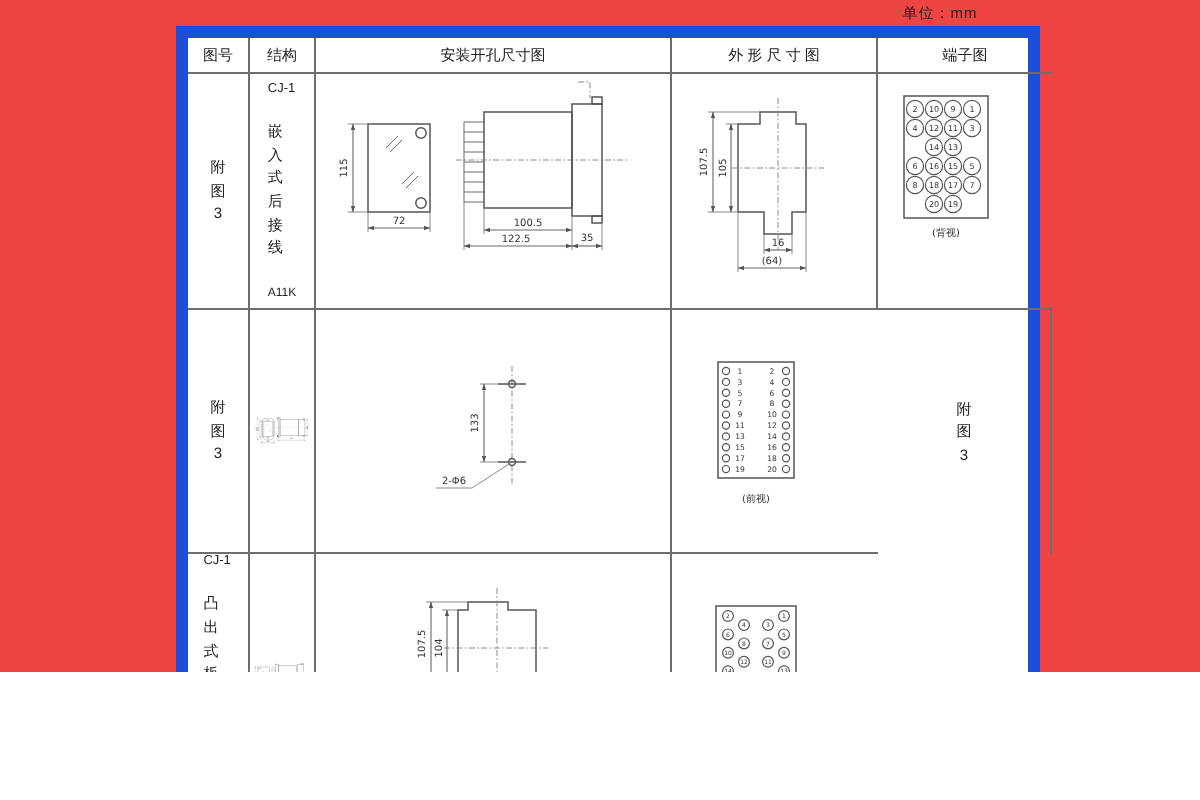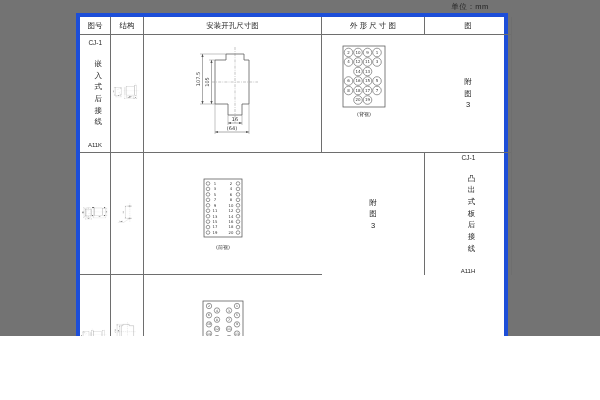--- a/index.html
+++ b/index.html
@@ -1,28 +1,28 @@
 <!DOCTYPE html>
 <html><head>
 <meta charset="utf-8">
 <style>
   html,body{margin:0;padding:0}
   body{width:600px;height:400px;background:#fff;font-family:"Liberation Sans","DejaVu Sans",sans-serif;color:#333}
-  .page{position:relative;width:600px;height:336px;background:#737373;overflow:hidden}
+  .page{position:relative;width:600px;height:336px;background:#ef4444;overflow:hidden}
   .unit{position:absolute;top:2px;left:420px;width:100px;text-align:center;font-size:7.5px;color:#222;letter-spacing:.5px}
-  .tbl{position:absolute;left:76px;top:13px;width:432px;height:380px;display:grid;
+  .tbl{position:absolute;left:88px;top:13px;width:432px;height:380px;display:grid;
        grid-template-columns:31px 33px 178px 103px 87px;
        grid-template-rows:18px 118px 122px 121px;
-       border:4px solid #1d4ed8;box-sizing:border-box;background:#fff}
+       border:6px solid #1d4ed8;box-sizing:border-box;background:#fff}
   .cell{border-right:1px solid #6e6e6e;border-bottom:1px solid #6e6e6e;display:flex;align-items:center;justify-content:center;overflow:hidden;box-sizing:border-box}
   .cell.no-r{border-right:none}
   .cell.no-b{border-bottom:none}
   .head{font-size:7.5px;color:#222;white-space:nowrap}
   .vtext{width:1em;font-size:7.5px;line-height:1.55;word-break:break-all;text-align:center;color:#222}
-  .struct{display:flex;flex-direction:column;align-items:flex-end;gap:12px}
+  .struct{display:flex;flex-direction:column;align-items:flex-start;gap:12px}
   .model{font-size:6.5px;color:#222}
   .code{font-size:6px;color:#222;margin-top:2px}
   svg{display:block}
   svg text{font-family:"DejaVu Sans",sans-serif}
   .ln{stroke:#555;stroke-width:.75;fill:none}
   .thin{stroke:#6a6a6a;stroke-width:.5;fill:none}
   .ext{stroke:#7a7a7a;stroke-width:.45;fill:none}
   .dim{stroke:#666;stroke-width:.55;fill:none}
   .cl{stroke:#8a8a8a;stroke-width:.5;fill:none;stroke-dasharray:3 1.2 .8 1.2}
   .ar{fill:#555;stroke:none}
@@ -43,20 +43,23 @@
         <span>图号</span>
       </div>
     <div class="cell head">
         <span>结构</span>
       </div>
     <div class="cell head">
         <span>安装开孔尺寸图</span>
       </div>
     <div class="cell head">
         <span>外 形 尺 寸 图</span>
+      </div>
+    <div class="cell head no-r">
+        <span>端子图</span>
       </div>
 
     <div class="cell">
       <div class="vtext">附图3</div>
     </div>
     <div class="cell">
       <div class="struct">
         <span class="model">CJ-1</span>
         <span class="vtext">嵌入式后接线</span>
         <span class="code">A11K</span>

